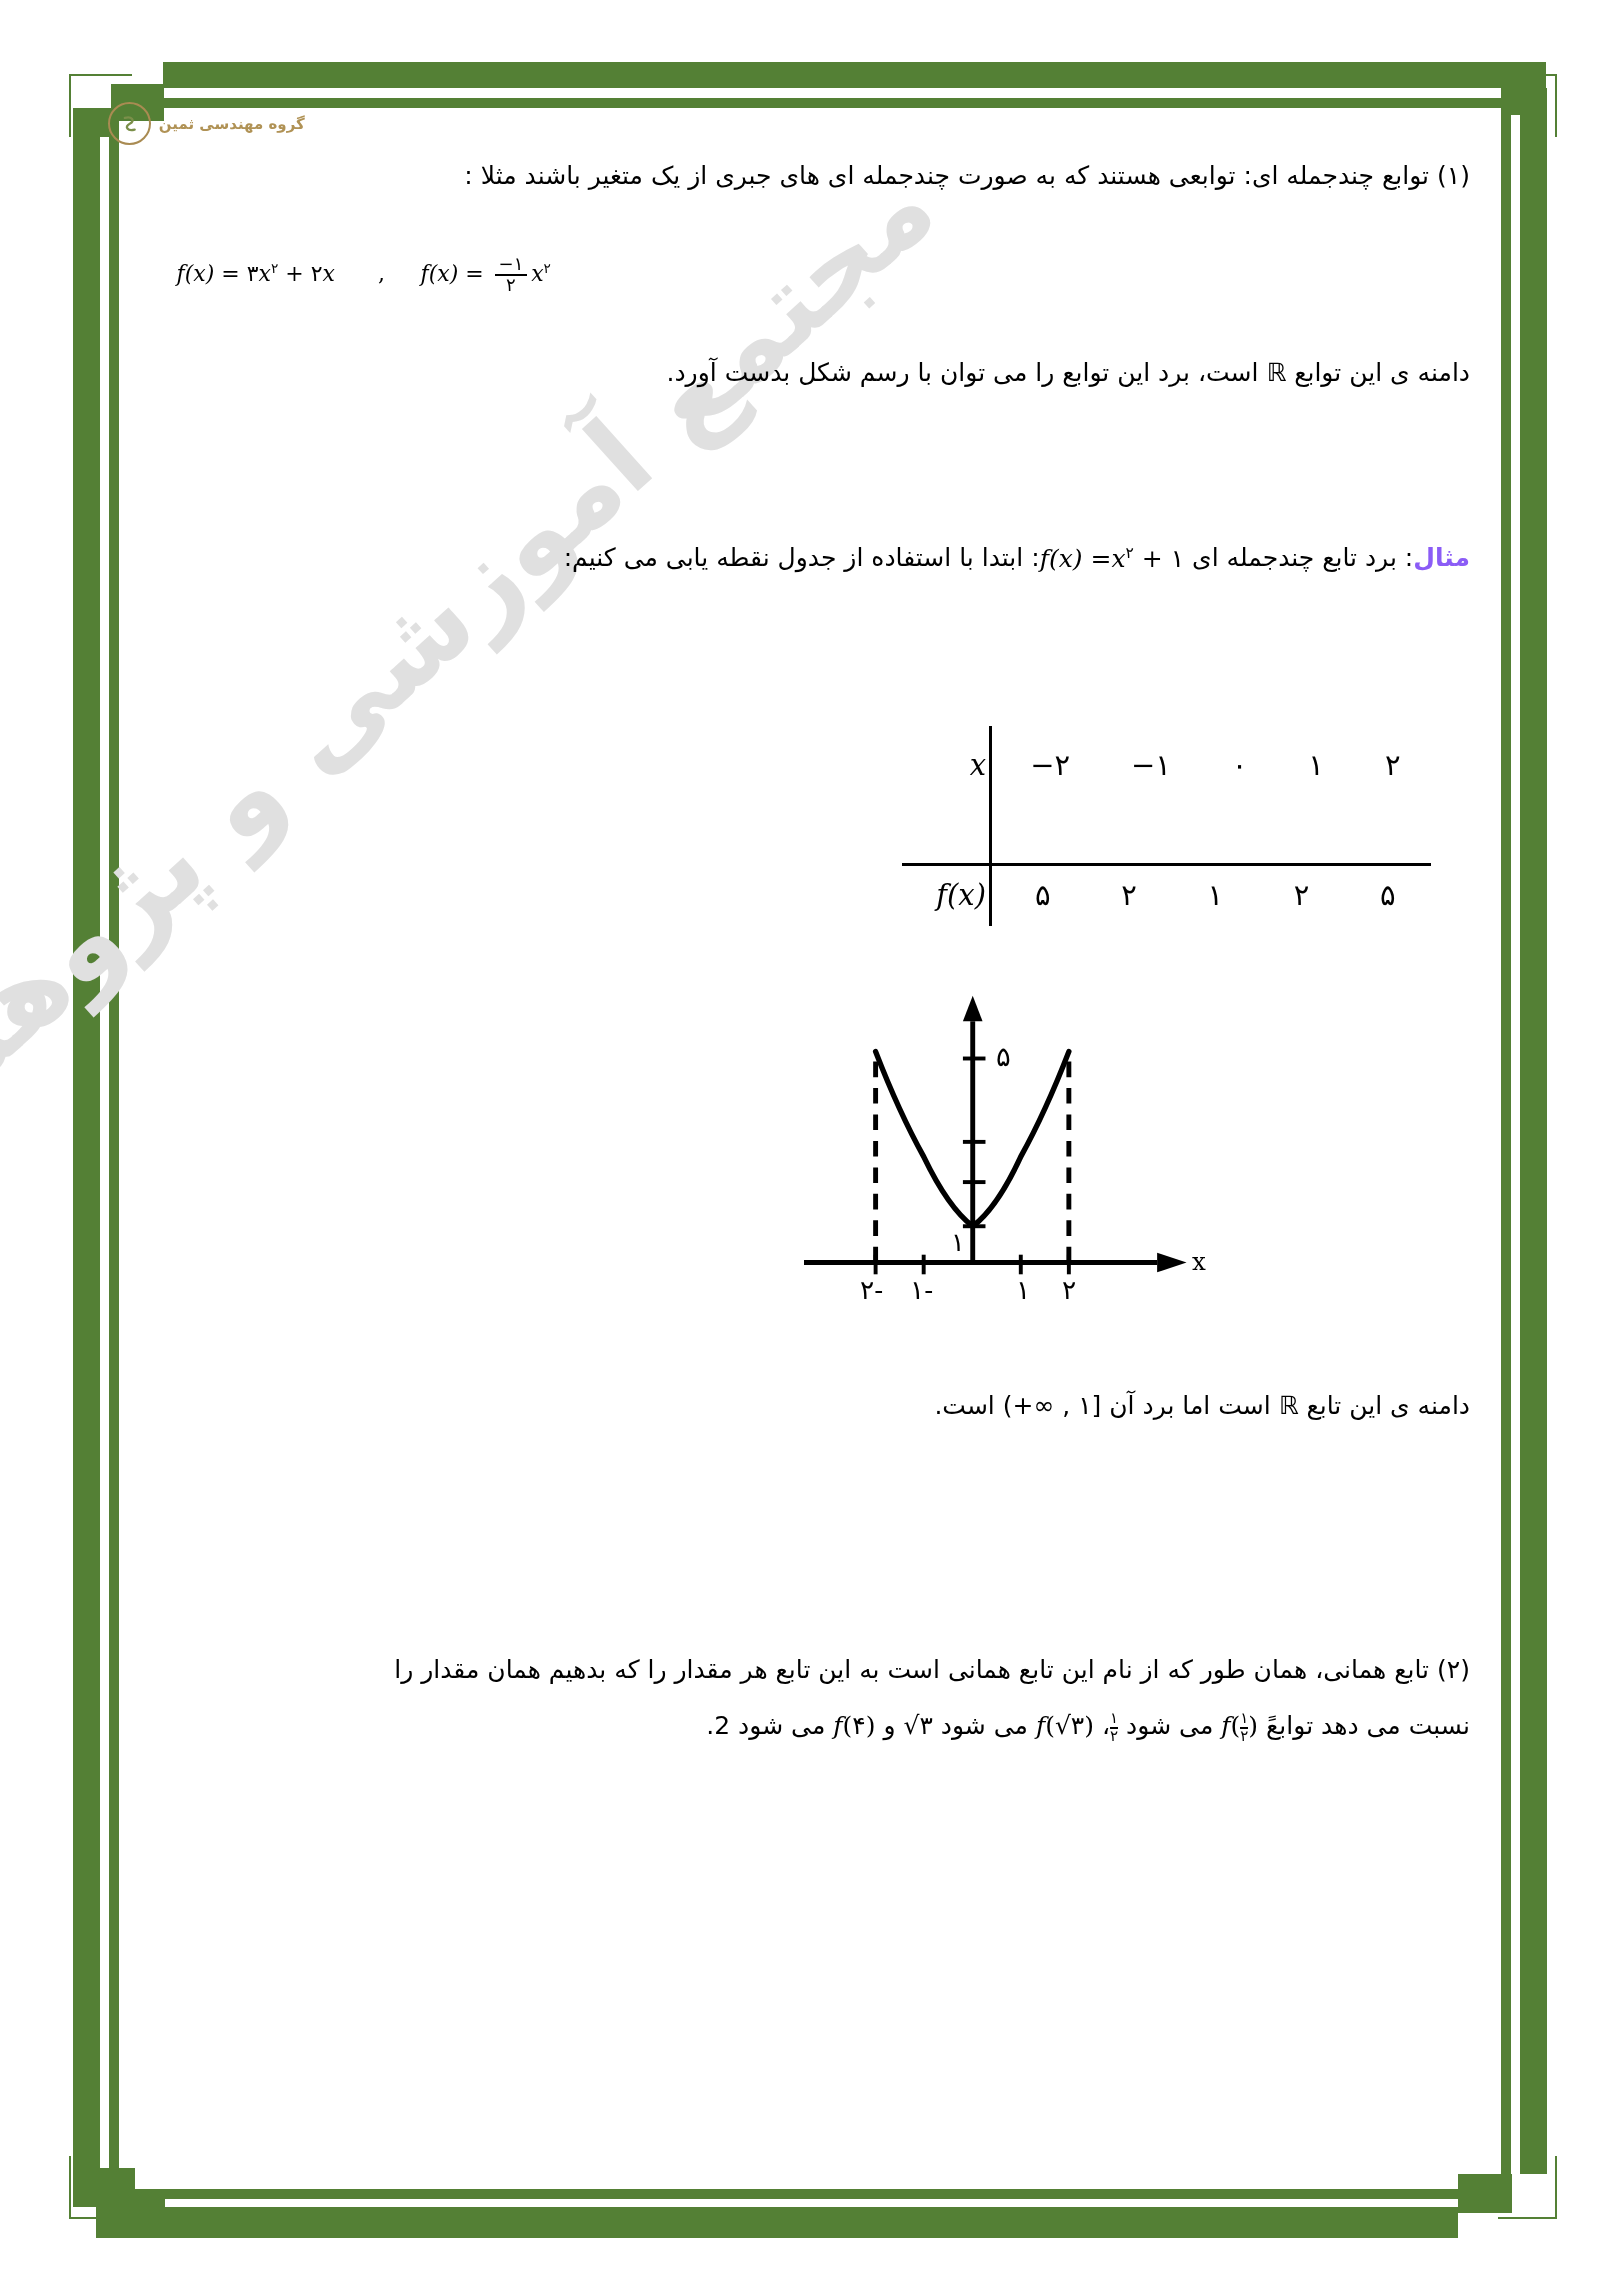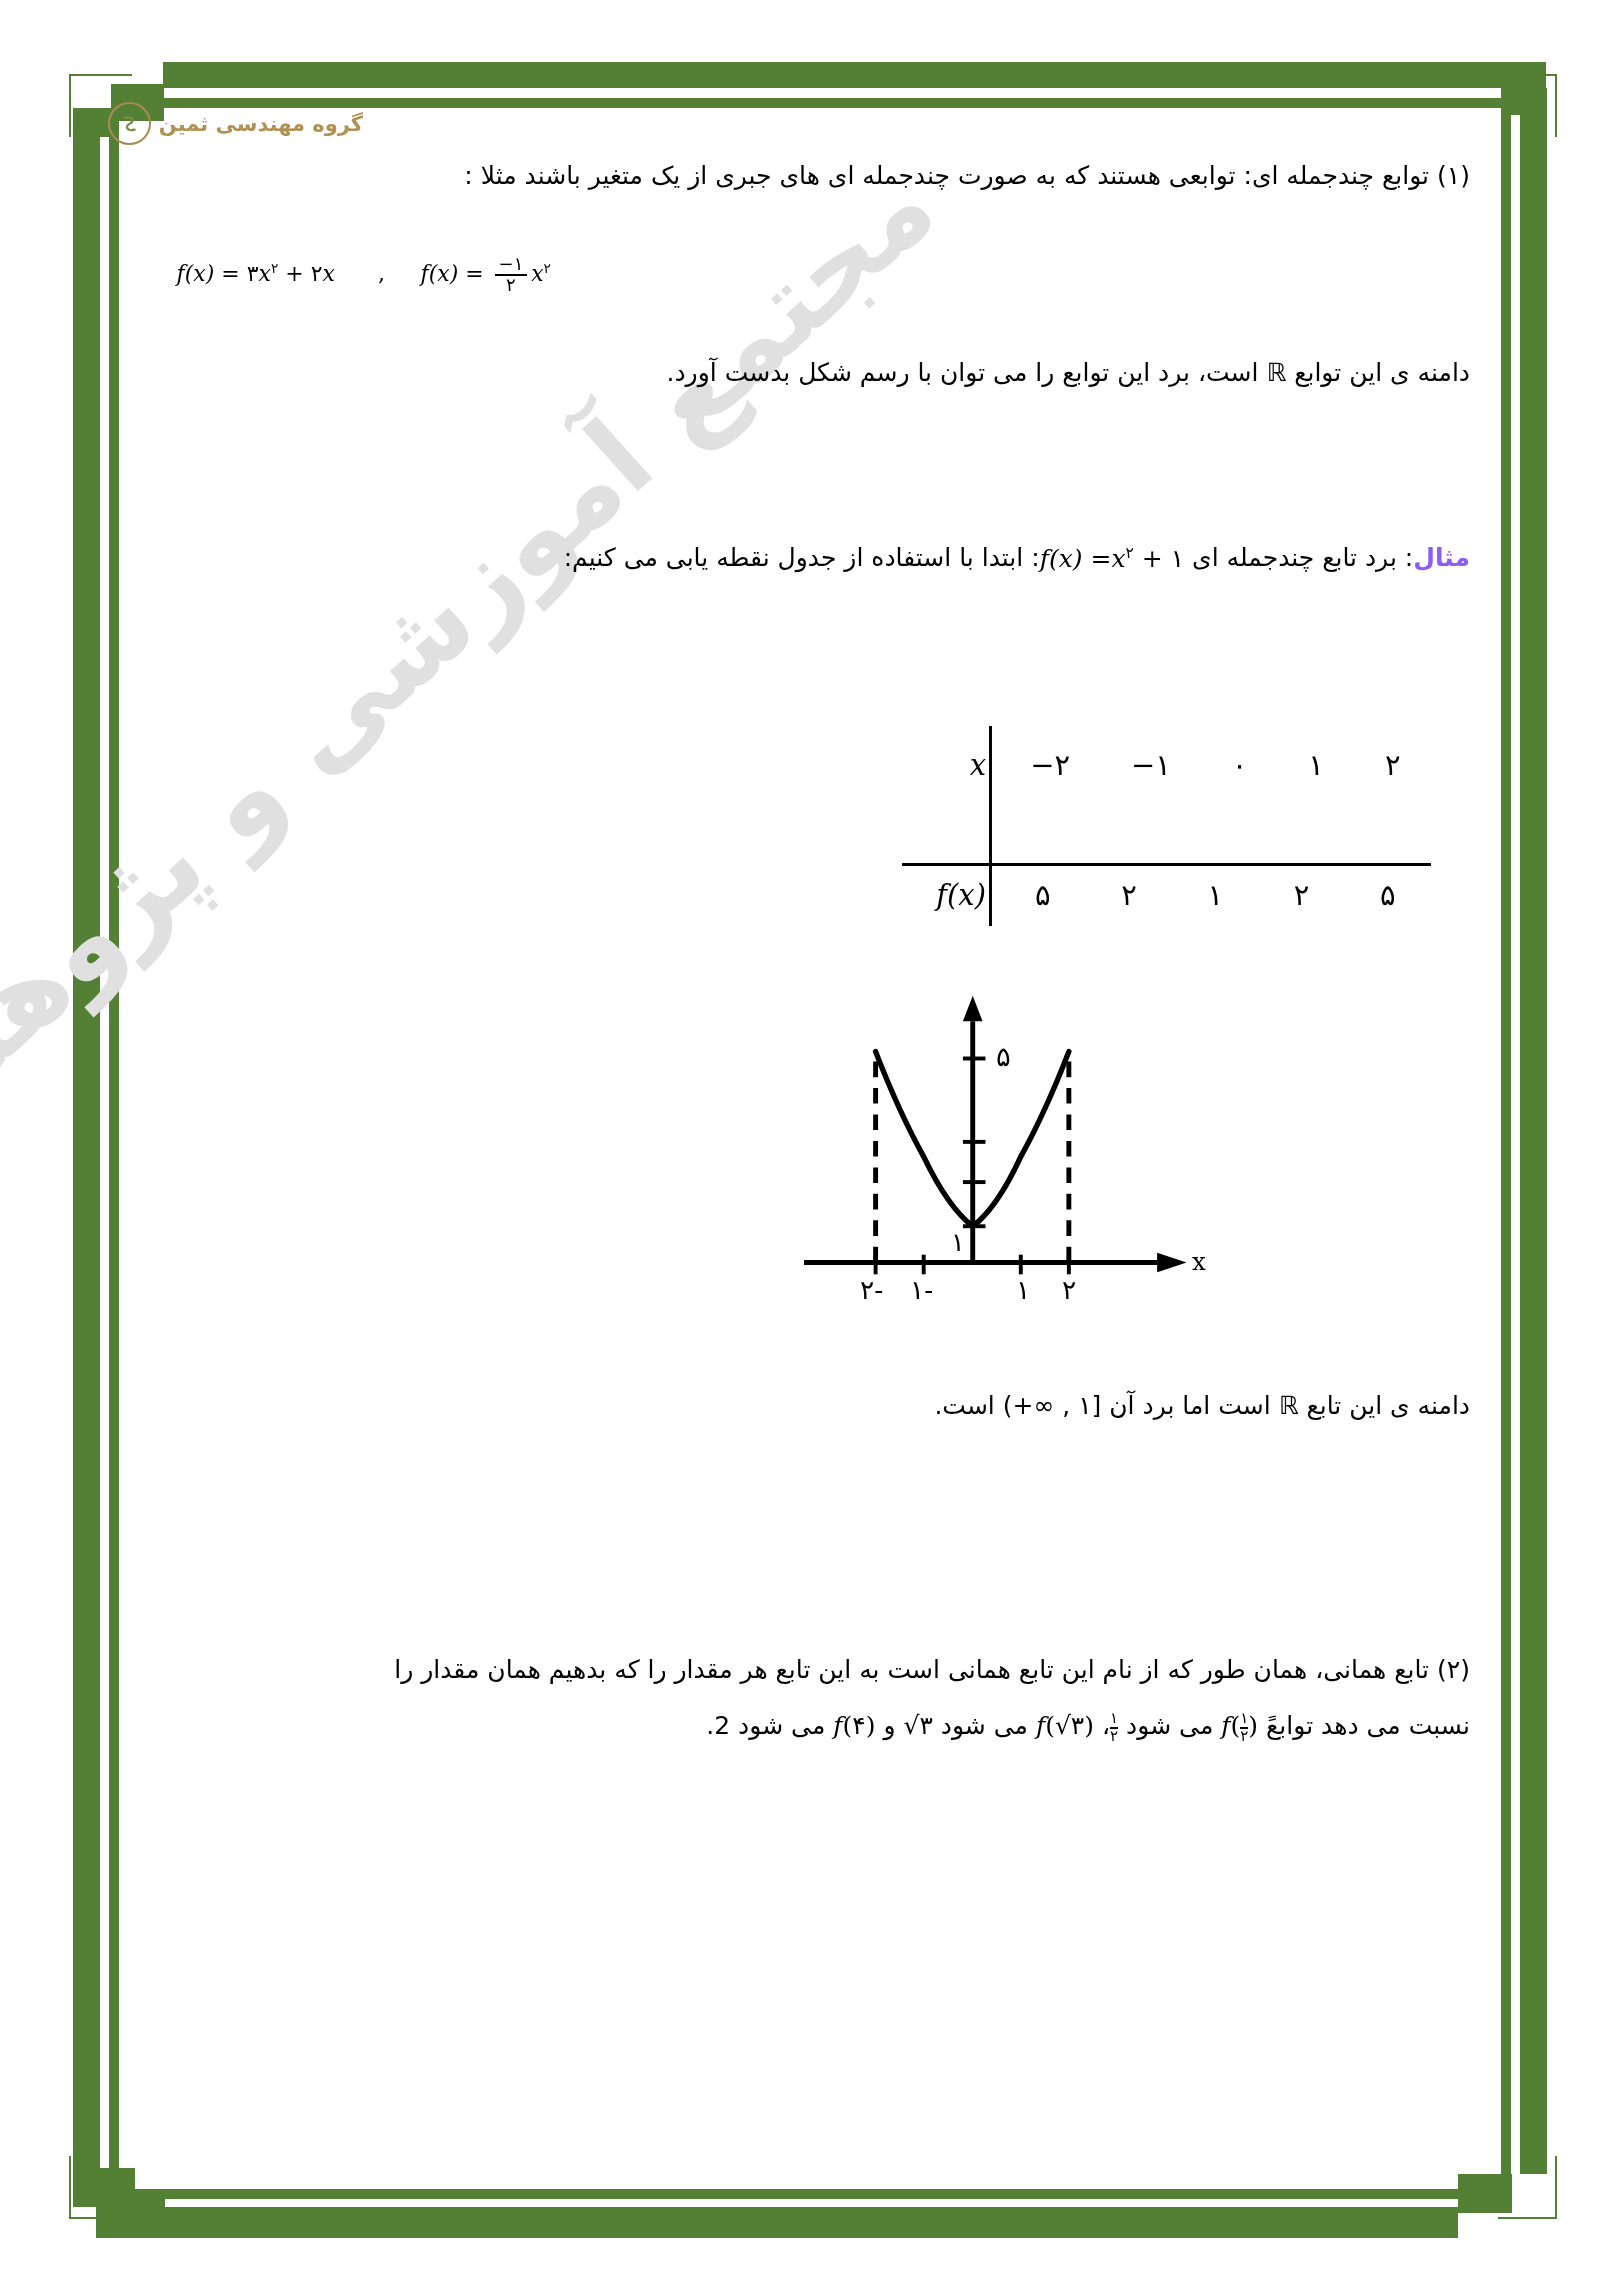--- a/index.html
+++ b/index.html
@@ -70,21 +70,21 @@
     position: relative;
     display: flex;
     align-items: center;
     justify-content: center;
     color: #7b8f4a;
     font-size: 23.5px;
     font-weight: bold;
     line-height: 1;
   }
   .logo-text {
-    font-size: 21px;
+    font-size: 15px;
     font-weight: bold;
     color: #b09255;
     letter-spacing: 0.5px;
     white-space: nowrap;
   }
 
   
   .watermark {
     position: absolute;
     left: 147px;

